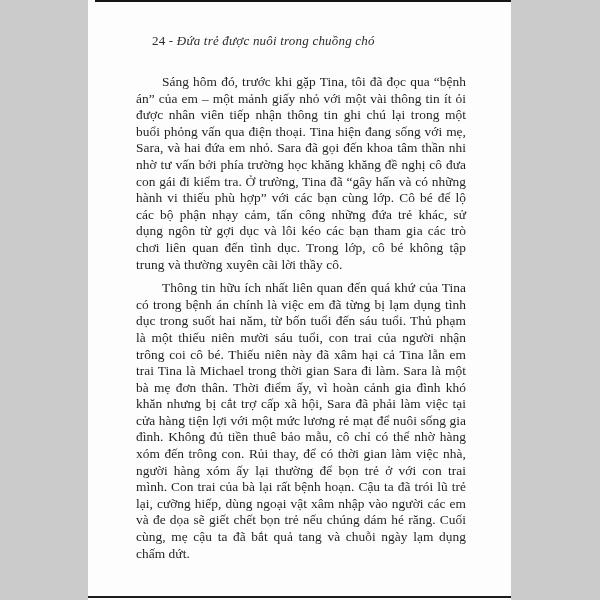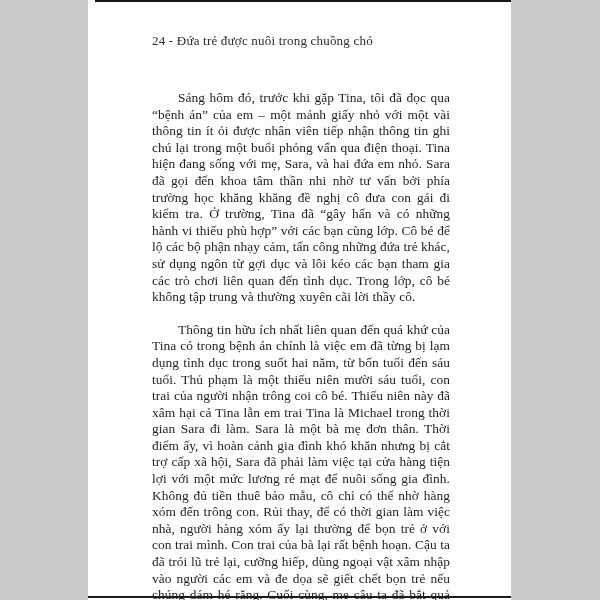--- a/index.html
+++ b/index.html
@@ -40,34 +40,34 @@
       left: 64px;
       top: 33px;
       font-size: 13px;
       line-height: 15px;
       color: #2b2b2b;
       letter-spacing: 0.2px;
       white-space: nowrap;
     }
     .running-head .pagenum { font-style: normal; }
     .running-head .sep { font-style: normal; }
-    .running-head .chapter { }
+    .running-head .chapter { font-style: italic; }
     .body-text {
       position: absolute;
       left: 48px;
       top: 74px;
       width: 330px;
       color: #1f1f1f;
       font-size: 13.4px;
       line-height: 16.6px;
       text-align: justify;
       letter-spacing: 0.05px;
     }
     .body-text p {
-      margin: 16px;
+      margin: 0;
       text-indent: 26px;
     }
     .body-text p + p {
       margin-top: 7px;
     }
   </style>
 </head>
 <body>
 
 <div class="scan-page">

